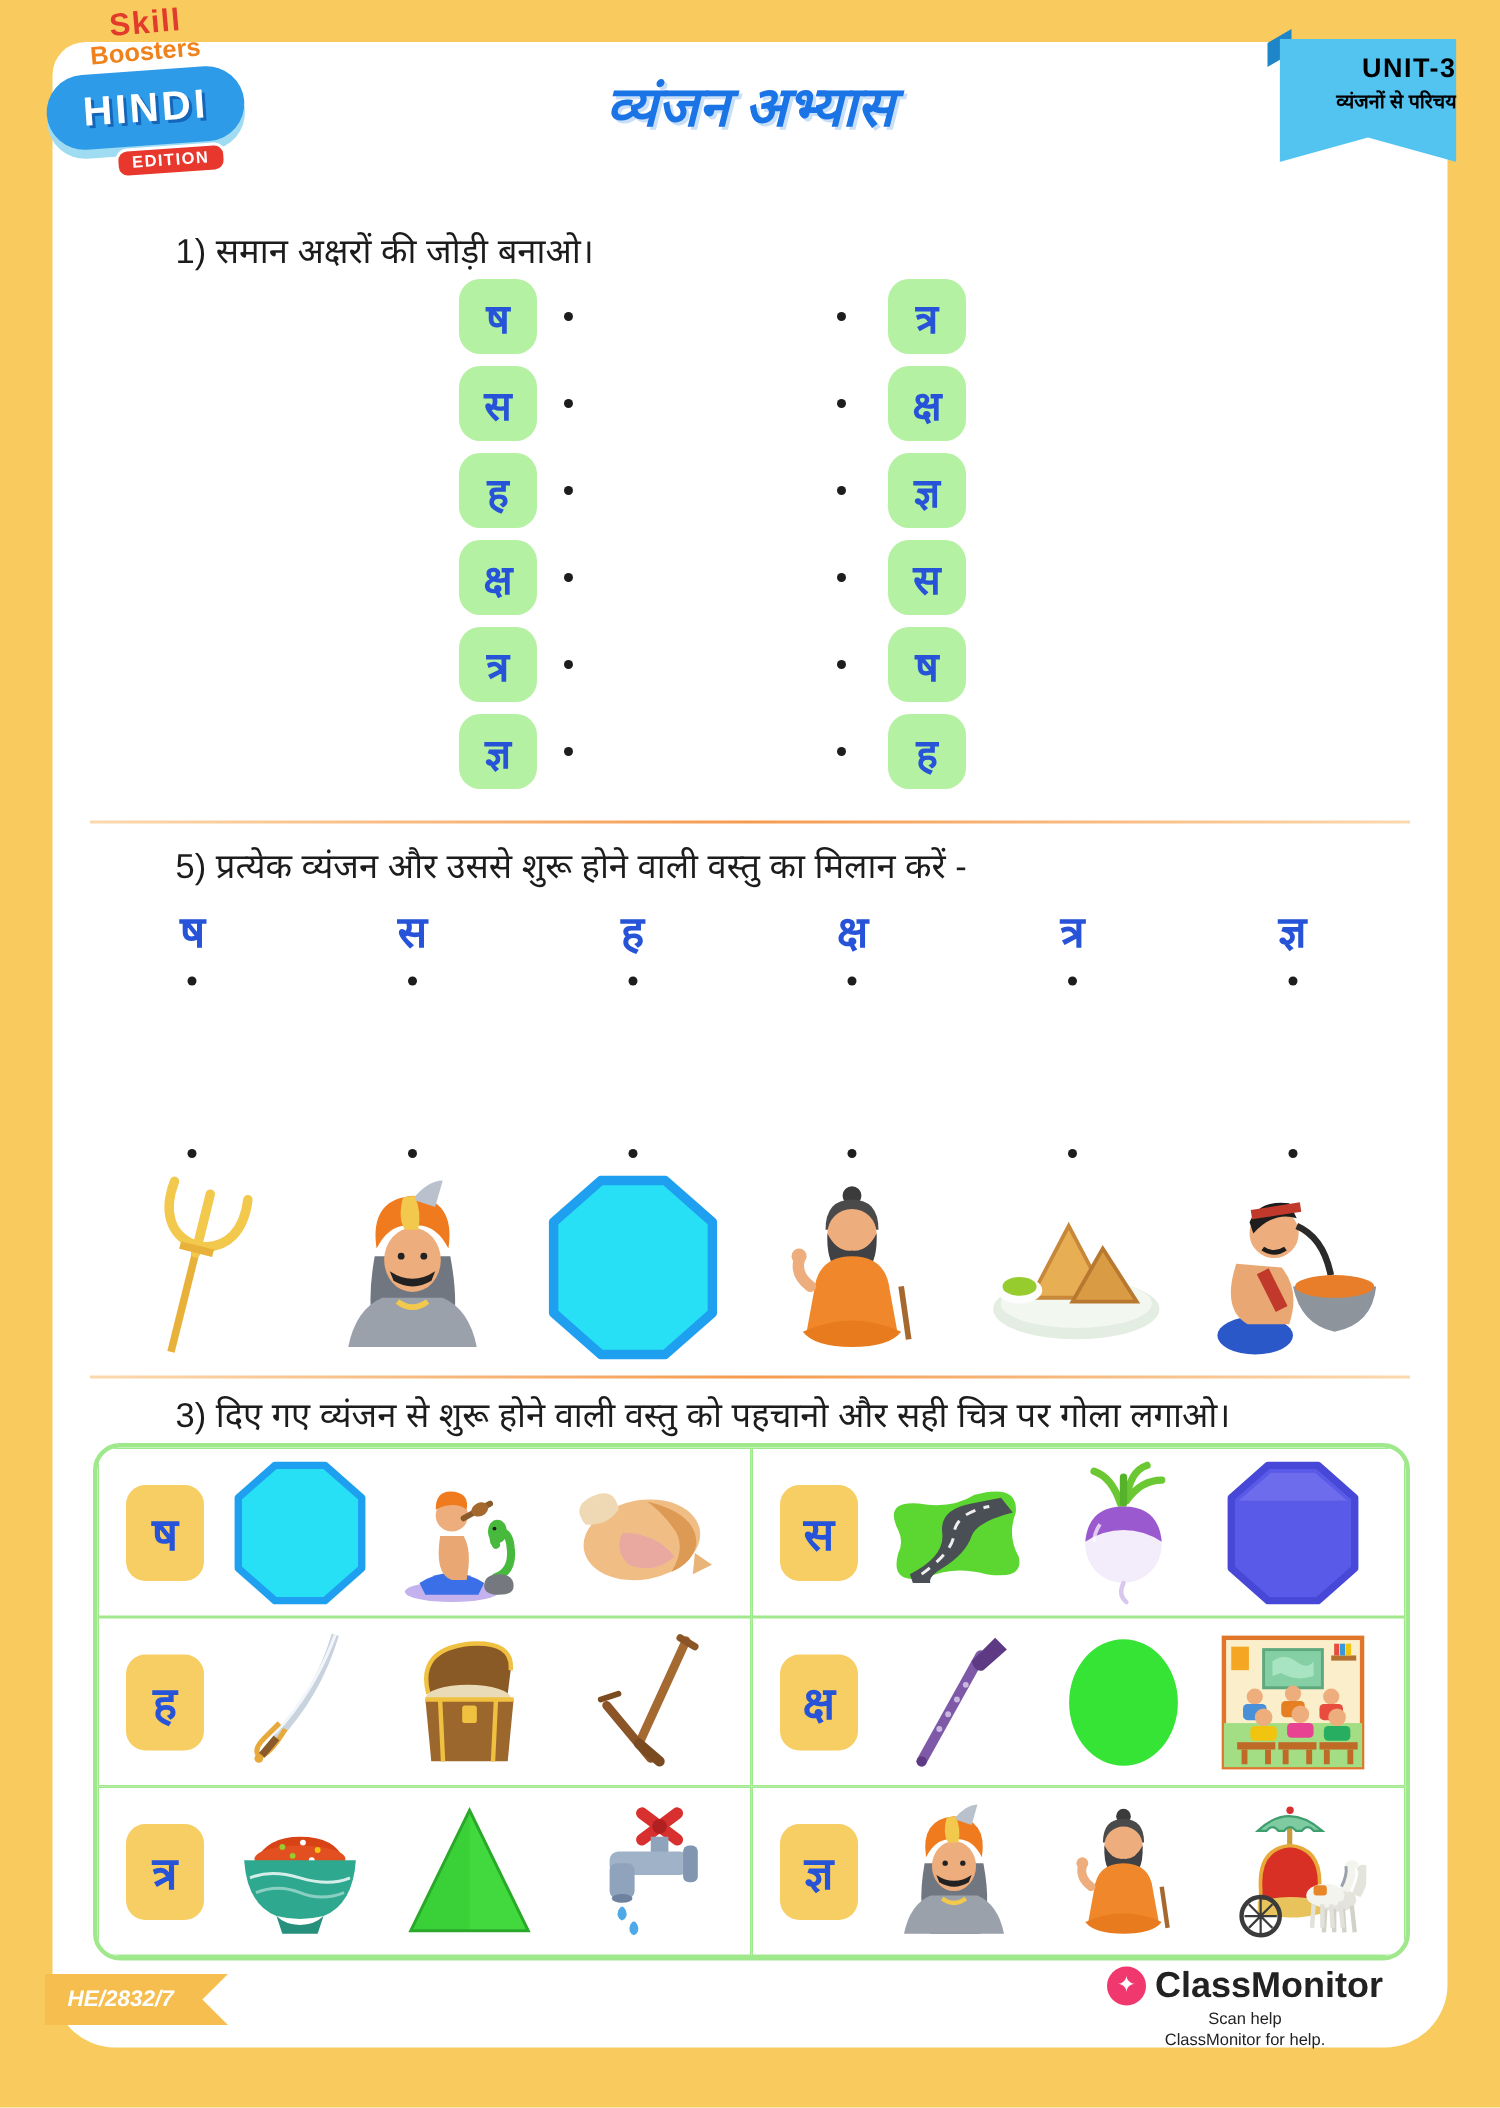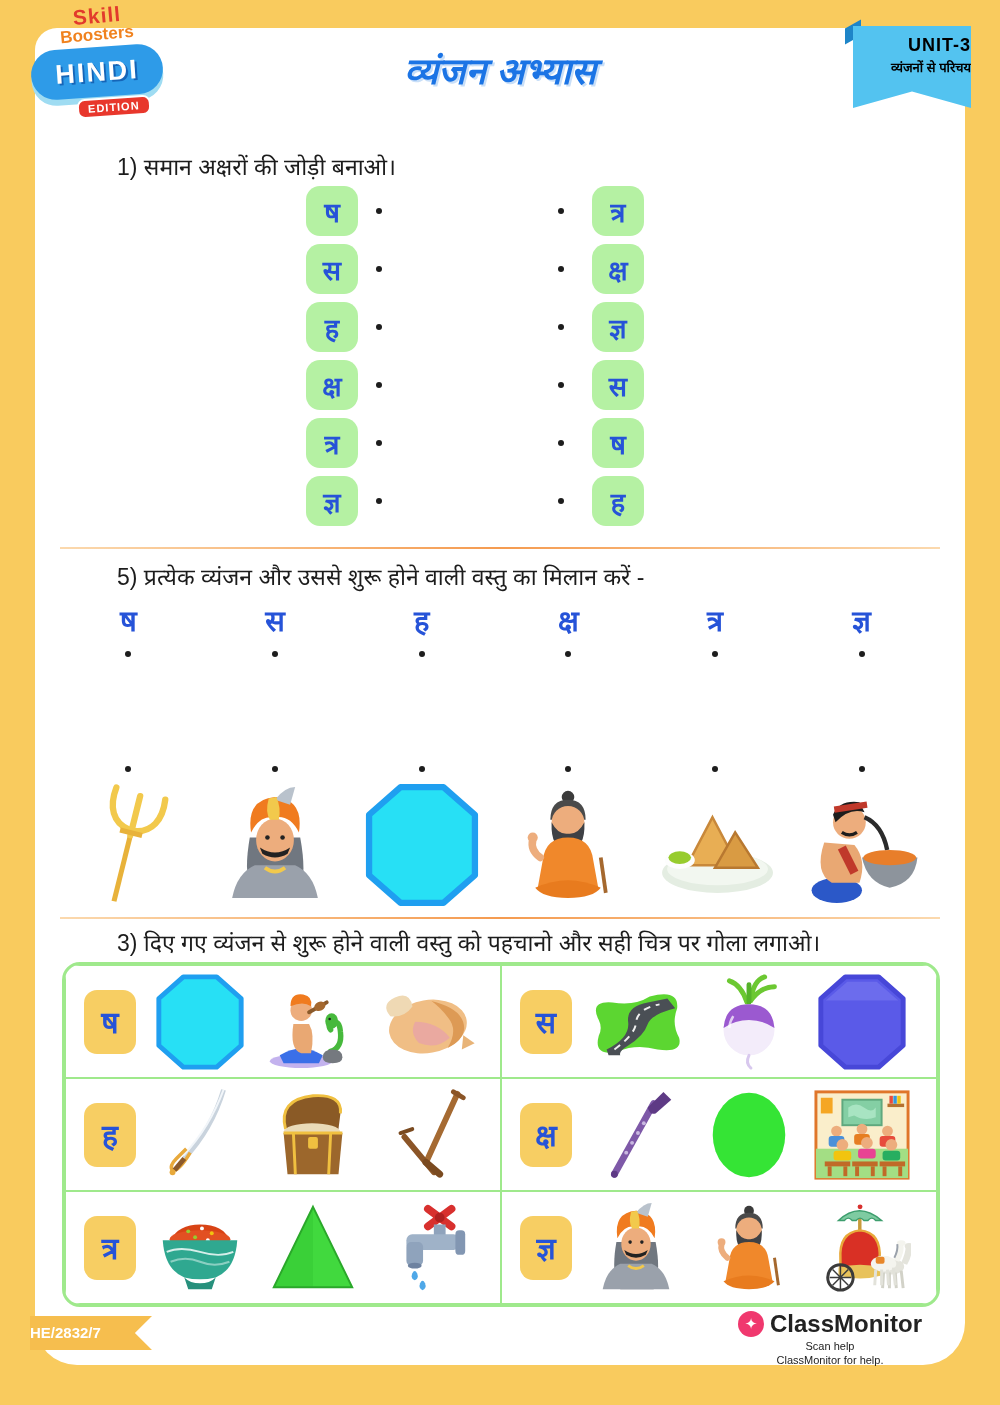--- a/index.html
+++ b/index.html
@@ -73,21 +73,21 @@
              border:3px solid var(--c-table_green,#9FE98C); border-radius:18px; overflow:hidden; background:#fff; }
   .s3-cell { display:flex; align-items:center; padding:6px 10px 6px 18px;
              border:1.5px solid var(--c-table_green,#9FE98C); }
   .tile-yellow { width:52px; height:64px; border-radius:13px; background:var(--c-tile_yellow,#F7CE63);
                  font-size:30px; flex:none; }
   .s3-images { flex:1; display:flex; align-items:center; justify-content:space-evenly; }
   .s3-img { width:98px; height:98px; }
   
   .code-ribbon { position:absolute; left:30px; top:1316px; width:122px; height:34px;
                  background:var(--c-ribbon_yellow,#F6BE4E); color:#fff; font-size:15px; font-weight:bold;
-                 line-height:34px; 
+                 font-style:italic; line-height:34px; padding-left:15px;
                  clip-path:polygon(0 0,100% 0,86% 50%,100% 100%,0 100%); }
   .brand { position:absolute; left:730px; top:1310px; width:200px; text-align:center; color:#222; }
   .brand-top { display:flex; align-items:center; justify-content:center; gap:6px; }
   .brand-logo { width:26px; height:26px; border-radius:50%; background:var(--c-brand_pink,#F0386E);
                 color:#fff; font-size:15px; line-height:26px; text-align:center; }
   .brand-name { font-size:24px; font-weight:bold; }
   .brand-sub { font-size:11px; margin-top:2px; }
 </style>
 </head>
 <body>

